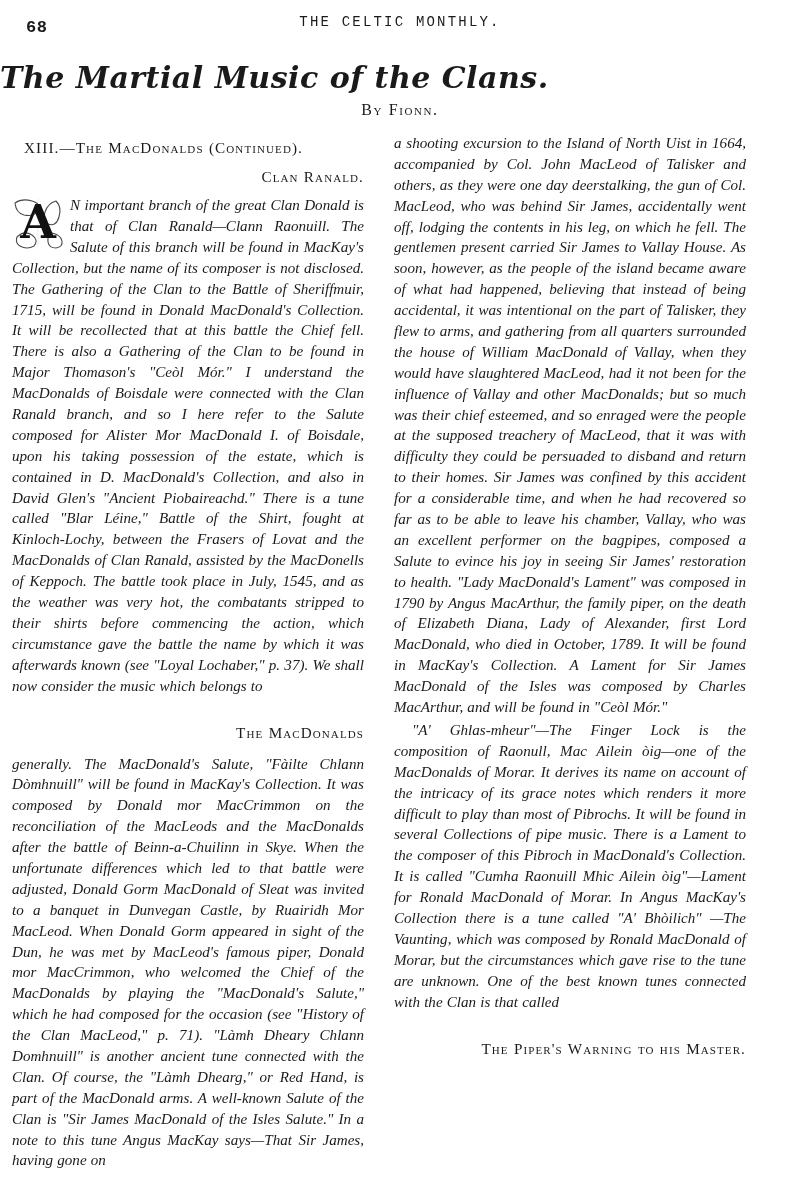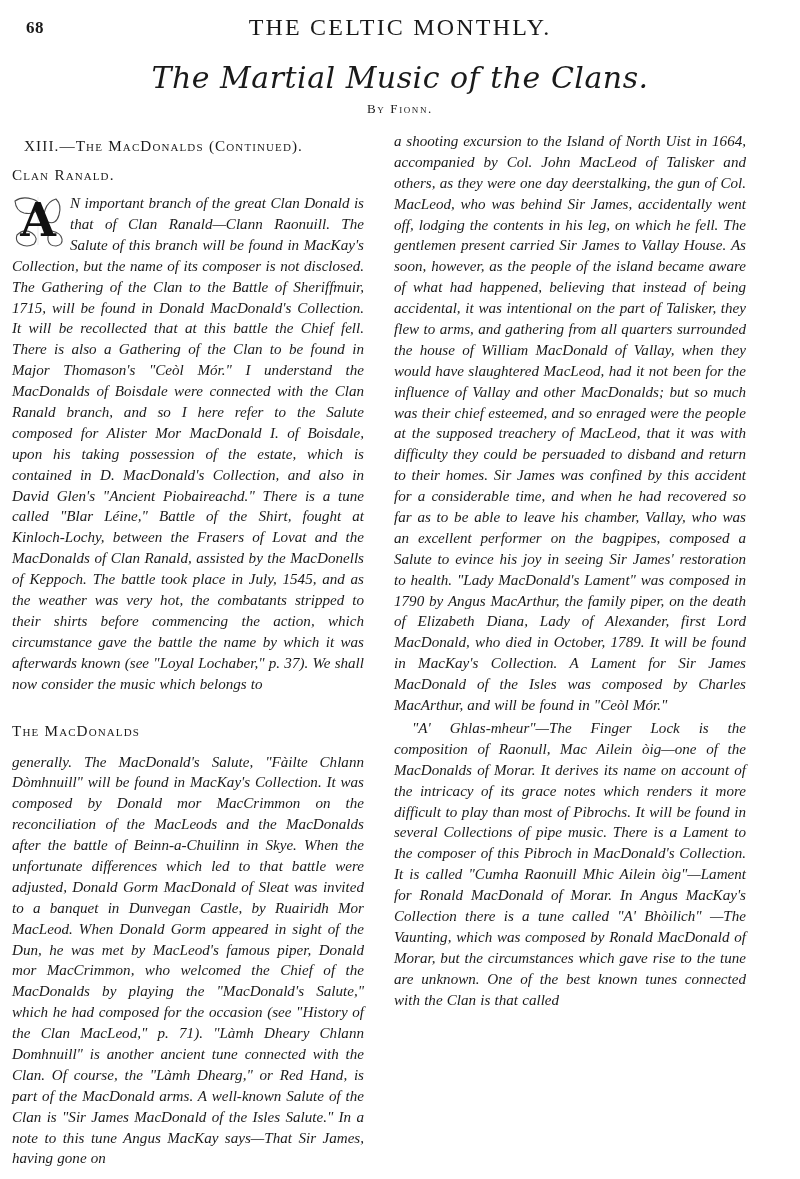--- a/index.html
+++ b/index.html
@@ -19,67 +19,67 @@
     position: relative;
     width: 800px;
     height: 1179px;
     padding: 0;
     box-sizing: border-box;
   }
   .running-head {
     position: relative;
     height: 34px;
     margin: 14px 0 0 0;
+    font-family: Liberation Mono, monospace;
   }
   .folio {
     position: absolute;
     left: 26px;
     top: 4px;
     font-size: 17px;
     font-weight: bold;
     letter-spacing: 0.5px;
   }
   .head-title {
     text-align: center;
-    font-size: 24px;
+    font-size: 14px;
     letter-spacing: 2.2px;
     font-variant: small-caps;
     text-transform: uppercase;
   }
   .article-title {
-    text-align: center;
     font-size: 30px;
     margin: 12px 0 6px 0;
     font-family: "DejaVu Serif", serif;
     font-style: italic;
-    font-weight: normal;
+    font-weight: bold;
     letter-spacing: 0.5px;
   }
   .byline {
     text-align: center;
-    font-size: 13px;
+    font-size: 16px;
     letter-spacing: 1.6px;
     font-variant: small-caps;
     margin-bottom: 14px;
   }
   .columns {
     display: flex;
     gap: 30px;
     padding: 0 12px;
     box-sizing: border-box;
   }
   .col {
     width: 352px;
     text-align: justify;
     font-size: 15.1px;
     line-height: 1.385;
     word-spacing: 0.4px;
   }
   .sec-head {
-    text-align: left;
+    text-align: right;
     font-variant: small-caps;
     letter-spacing: 1.1px;
     font-size: 15.2px;
     margin: 4px 0 8px 0;
   }
   .sec-head.left-al {
     text-align: left;
     padding-left: 12px;
   }
   .sec-head.sp {
@@ -154,16 +154,17 @@
         <p>N important branch of the great Clan Donald is that of Clan Ranald—Clann Raonuill. The Salute of this branch will be found in MacKay's Collection, but the name of its composer is not disclosed. The Gathering of the Clan to the Battle of Sheriffmuir, 1715, will be found in Donald MacDonald's Collection. It will be recollected that at this battle the Chief fell. There is also a Gathering of the Clan to be found in Major Thomason's "Ceòl Mór." I understand the MacDonalds of Boisdale were connected with the Clan Ranald branch, and so I here refer to the Salute composed for Alister Mor MacDonald I. of Boisdale, upon his taking possession of the estate, which is contained in D. MacDonald's Collection, and also in David Glen's "Ancient Piobaireachd." There is a tune called "Blar Léine," Battle of the Shirt, fought at Kinloch-Lochy, between the Frasers of Lovat and the MacDonalds of Clan Ranald, assisted by the MacDonells of Keppoch. The battle took place in July, 1545, and as the weather was very hot, the combatants stripped to their shirts before commencing the action, which circumstance gave the battle the name by which it was afterwards known (see "Loyal Lochaber," p. 37). We shall now consider the music which belongs to</p>
       </div>
 
       <div class="sec-head sp">The MacDonalds</div>
       <p>generally. The MacDonald's Salute, "Fàilte Chlann Dòmhnuill" will be found in MacKay's Collection. It was composed by Donald mor MacCrimmon on the reconciliation of the MacLeods and the MacDonalds after the battle of Beinn-a-Chuilinn in Skye. When the unfortunate differences which led to that battle were adjusted, Donald Gorm MacDonald of Sleat was invited to a banquet in Dunvegan Castle, by Ruairidh Mor MacLeod. When Donald Gorm appeared in sight of the Dun, he was met by MacLeod's famous piper, Donald mor MacCrimmon, who welcomed the Chief of the MacDonalds by playing the "MacDonald's Salute," which he had composed for the occasion (see "History of the Clan MacLeod," p. 71). "Làmh Dheary Chlann Domhnuill" is another ancient tune connected with the Clan. Of course, the "Làmh Dhearg," or Red Hand, is part of the MacDonald arms. A well-known Salute of the Clan is "Sir James MacDonald of the Isles Salute." In a note to this tune Angus MacKay says—That Sir James, having gone on</p>
     </div>
 
     <div class="col">
       <p>a shooting excursion to the Island of North Uist in 1664, accompanied by Col. John MacLeod of Talisker and others, as they were one day deerstalking, the gun of Col. MacLeod, who was behind Sir James, accidentally went off, lodging the contents in his leg, on which he fell. The gentlemen present carried Sir James to Vallay House. As soon, however, as the people of the island became aware of what had happened, believing that instead of being accidental, it was intentional on the part of Talisker, they flew to arms, and gathering from all quarters surrounded the house of William MacDonald of Vallay, when they would have slaughtered MacLeod, had it not been for the influence of Vallay and other MacDonalds; but so much was their chief esteemed, and so enraged were the people at the supposed treachery of MacLeod, that it was with difficulty they could be persuaded to disband and return to their homes. Sir James was confined by this accident for a considerable time, and when he had recovered so far as to be able to leave his chamber, Vallay, who was an excellent performer on the bagpipes, composed a Salute to evince his joy in seeing Sir James' restoration to health. "Lady MacDonald's Lament" was composed in 1790 by Angus MacArthur, the family piper, on the death of Elizabeth Diana, Lady of Alexander, first Lord MacDonald, who died in October, 1789. It will be found in MacKay's Collection. A Lament for Sir James MacDonald of the Isles was composed by Charles MacArthur, and will be found in "Ceòl Mór."</p>
       <p class="indent">"A' Ghlas-mheur"—The Finger Lock is the composition of Raonull, Mac Ailein òig—one of the MacDonalds of Morar. It derives its name on account of the intricacy of its grace notes which renders it more difficult to play than most of Pibrochs. It will be found in several Collections of pipe music. There is a Lament to the composer of this Pibroch in MacDonald's Collection. It is called "Cumha Raonuill Mhic Ailein òig"—Lament for Ronald MacDonald of Morar. In Angus MacKay's Collection there is a tune called "A' Bhòilich" —The Vaunting, which was composed by Ronald MacDonald of Morar, but the circumstances which gave rise to the tune are unknown. One of the best known tunes connected with the Clan is that called</p>
+      <div class="sec-head sp">The Piper's Warning to his Master.</div>
     </div>
 
   </div>
 </div>
 
 </body></html>

